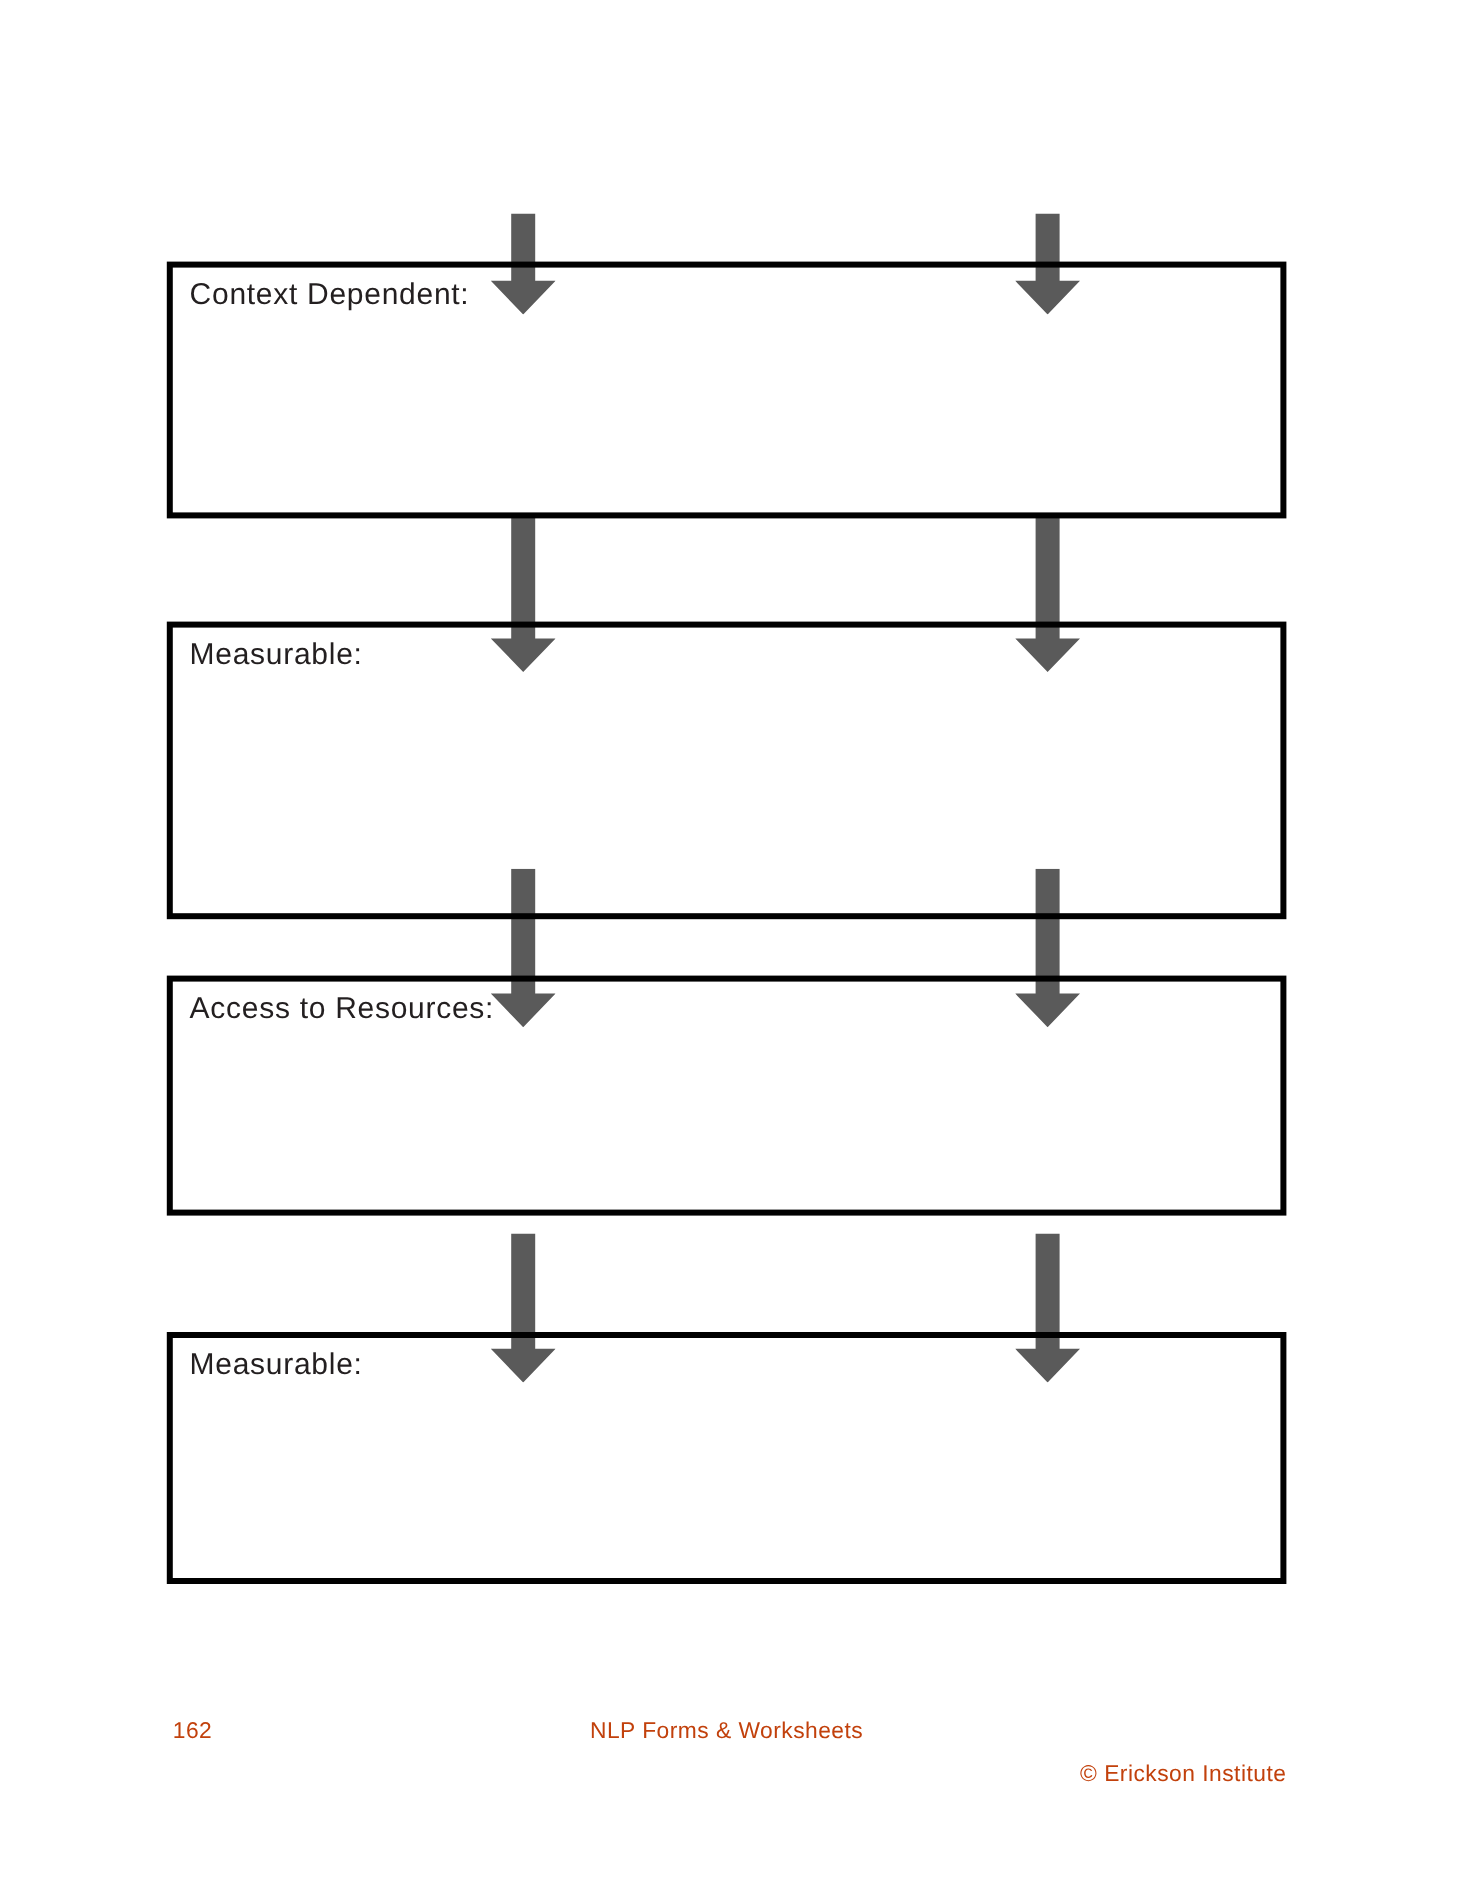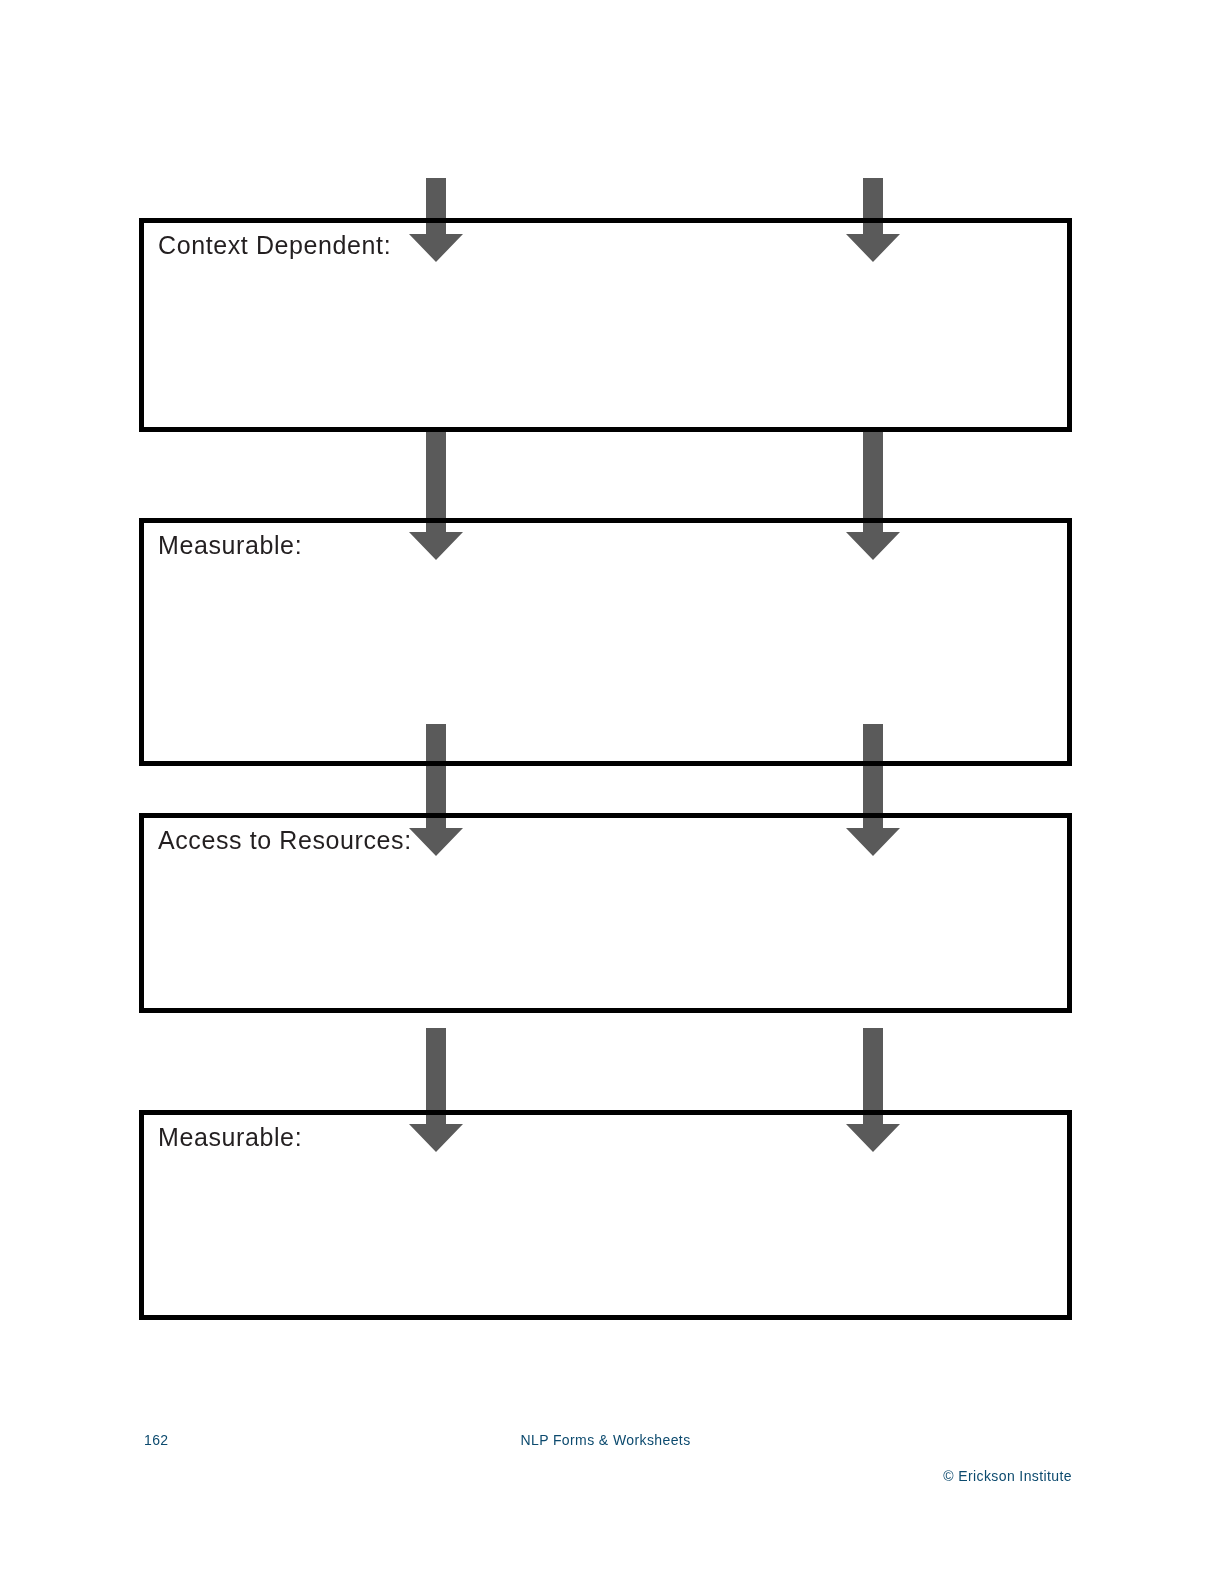--- a/index.html
+++ b/index.html
@@ -64,24 +64,24 @@
     position: absolute;
     left: 139px;
     top: 1432px;
     width: 933px;
     height: 34px;
   }
   .footer-text {
     position: absolute;
     top: 0;
     font-family: "Liberation Sans", sans-serif;
-    font-size: 14px;
+    font-size: 19px;
     font-weight: 400;
     letter-spacing: 0.4px;
-    color: #0c4a6e;
+    color: #c2410c;
     white-space: nowrap;
   }
   #footer-page   { left: 5px; }
   #footer-center { left: 50%; transform: translateX(-50%); }
   #footer-right  { right: 0px; margin-top: 36px; }
 </style>
 </head>
 <body>
 
 <div id="worksheet">

